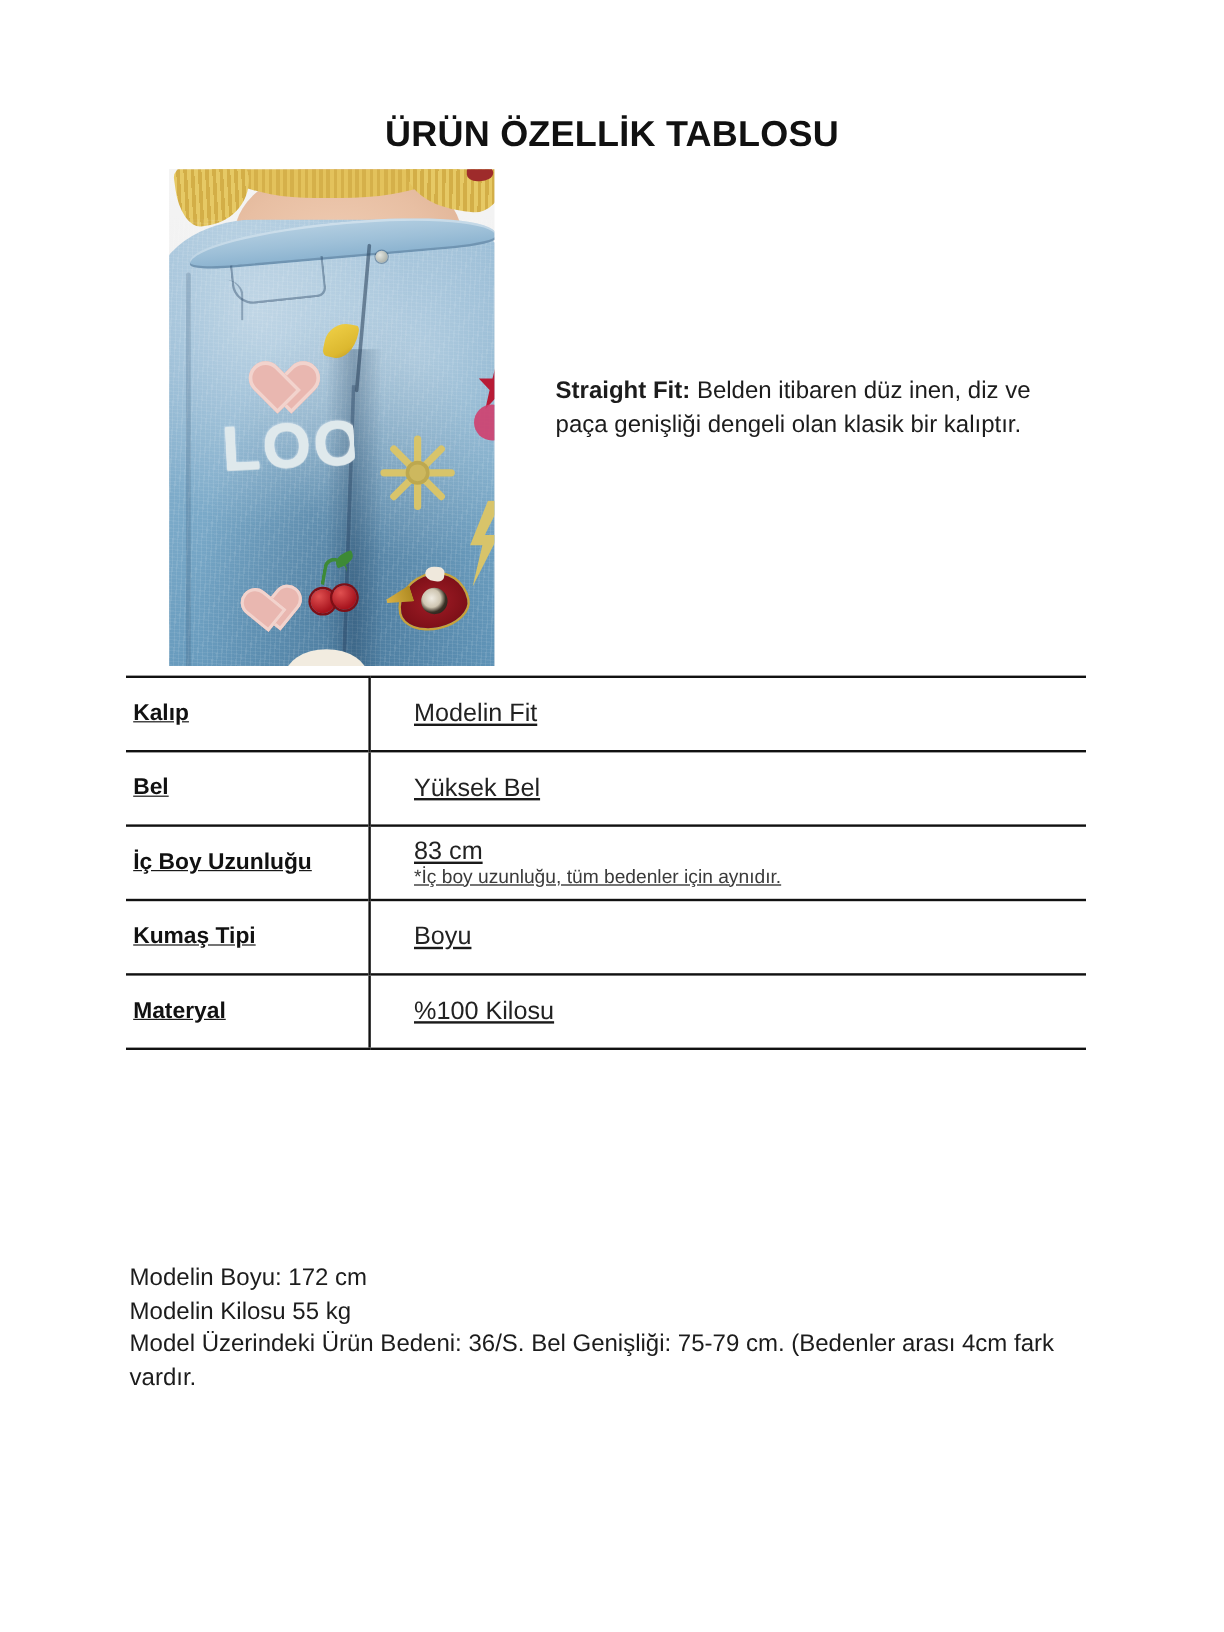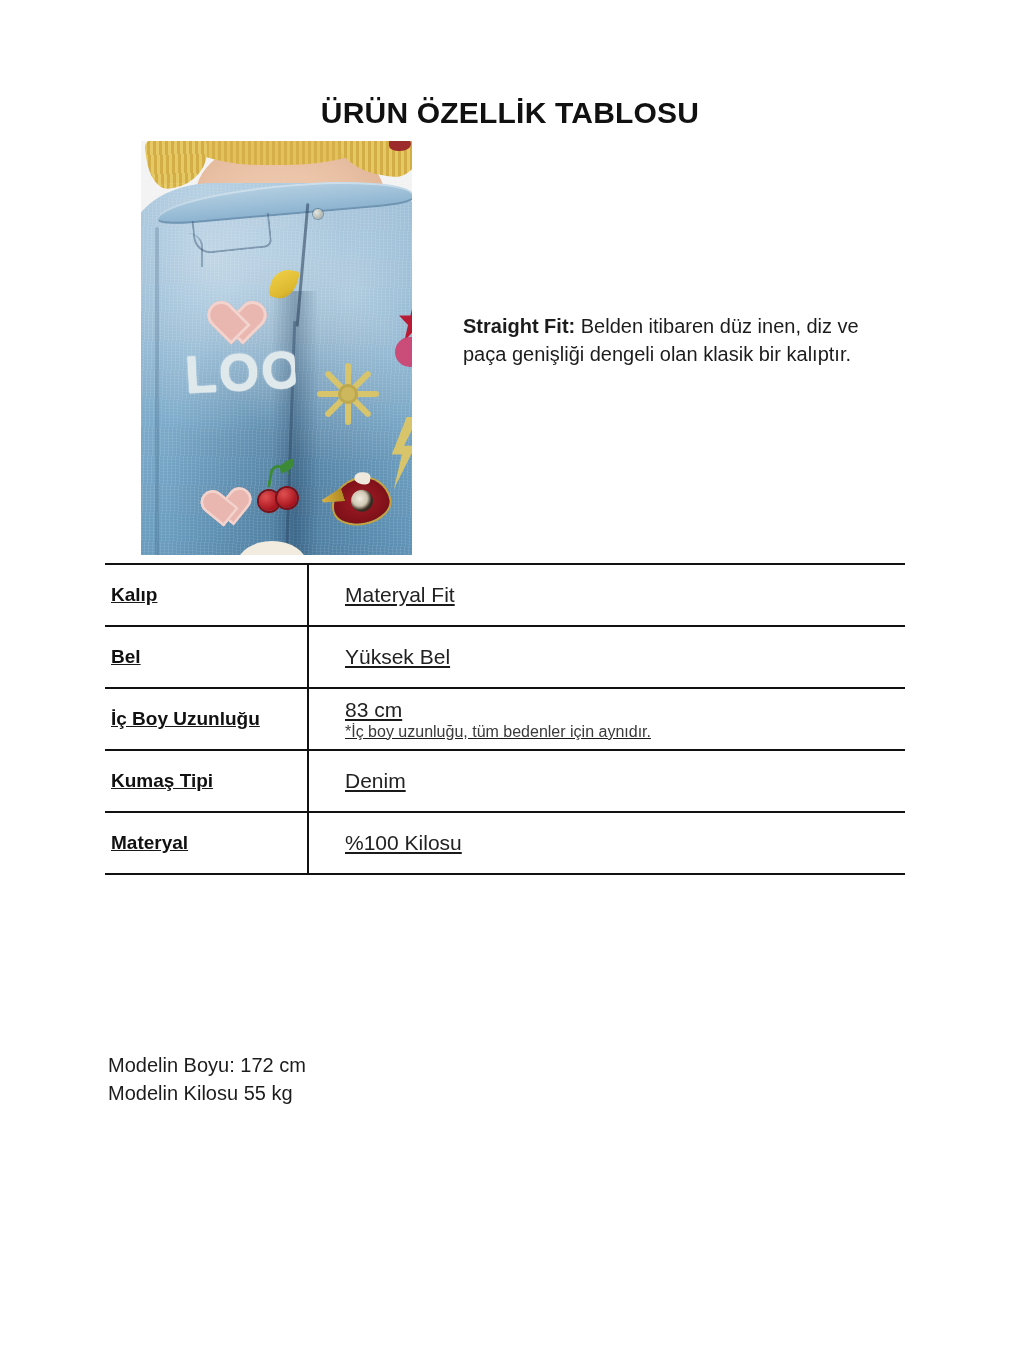--- a/index.html
+++ b/index.html
@@ -477,47 +477,48 @@
 
 <div class="description">
   <b>Straight Fit:</b><span> Belden itibaren düz inen, diz ve paça genişliği dengeli olan klasik bir kalıptır.</span>
 </div>
 
 <table class="spec-table">
   <tbody>
     <tr>
       <td class="cell-label">Kalıp</td>
       <td class="cell-value">
-        <span class="main">Materyal Fit</span>
+        <span class="main">Modelin Fit</span>
       </td>
     </tr>
     <tr>
       <td class="cell-label">Bel</td>
       <td class="cell-value">
         <span class="main">Yüksek Bel</span>
       </td>
     </tr>
     <tr>
       <td class="cell-label">İç Boy Uzunluğu</td>
       <td class="cell-value">
         <span class="main">83 cm</span>
         <span class="note">*İç boy uzunluğu, tüm bedenler için aynıdır.</span>
       </td>
     </tr>
     <tr>
       <td class="cell-label">Kumaş Tipi</td>
       <td class="cell-value">
-        <span class="main">Denim</span>
+        <span class="main">Boyu</span>
       </td>
     </tr>
     <tr>
       <td class="cell-label">Materyal</td>
       <td class="cell-value">
         <span class="main">%100 Kilosu</span>
       </td>
     </tr>
   </tbody>
 </table>
 
 <div class="footer-notes">
   <div>Modelin Boyu: 172 cm</div>
   <div>Modelin Kilosu 55 kg</div>
+  <div>Model Üzerindeki Ürün Bedeni: 36/S. Bel Genişliği: 75-79 cm. (Bedenler arası 4cm fark vardır.</div>
 </div>
 
 </body></html>

